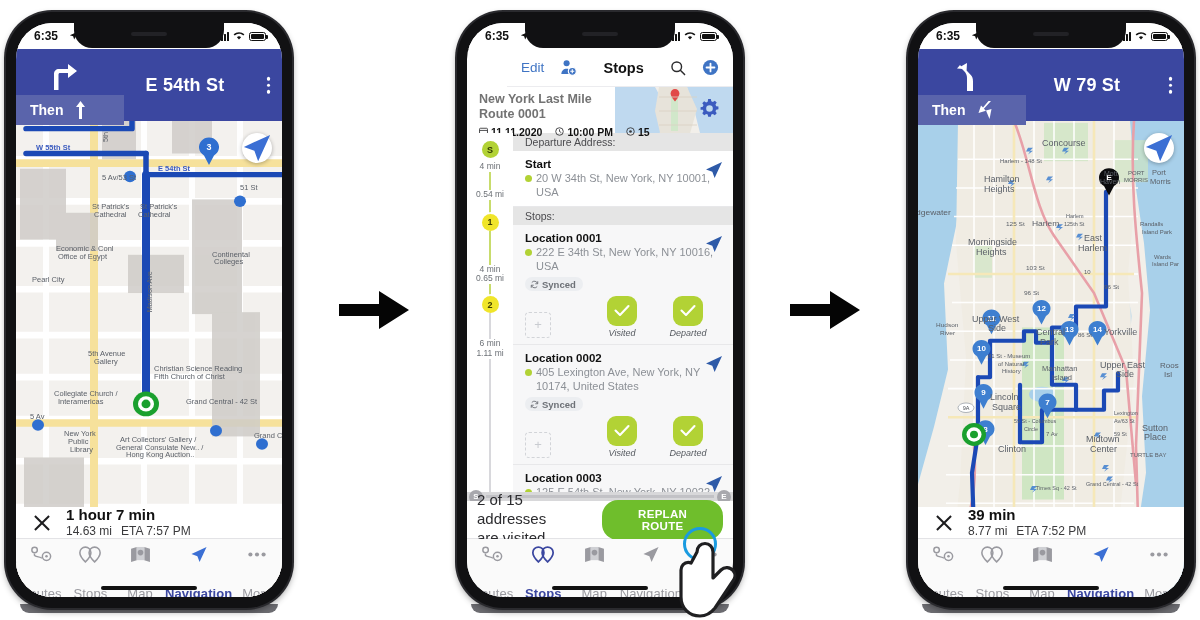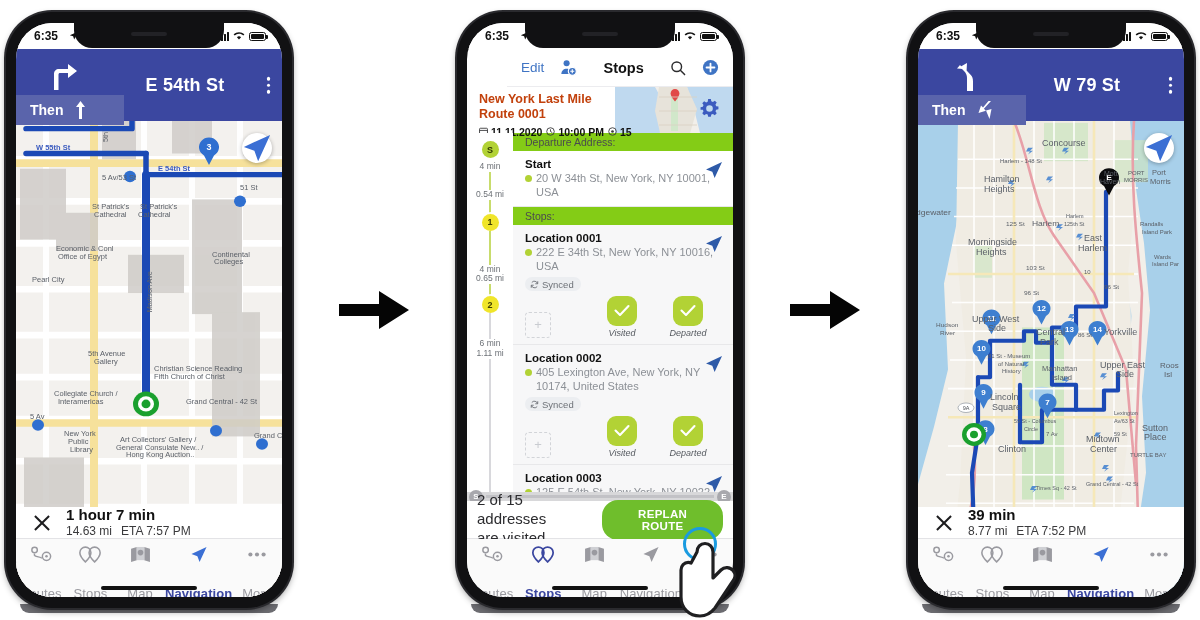--- a/index.html
+++ b/index.html
@@ -100,43 +100,43 @@
   .arrow{ flex:1 1 auto; display:flex; align-items:center; justify-content:center; }
 
   
   .list-head{ height:38px; display:flex; align-items:center; gap:16px; padding:0 14px;
     background:#fff; border-bottom:1px solid #ececef;margin-left:40px; }
   .list-head .edit{ font-size:13.5px; color:#3f74c4; font-weight:500;}
   .list-head .title{ flex:1; text-align:center; font-size:14.5px; font-weight:bold; color:#111; }
   .route-head{ position:relative; height:50px; padding:5px 12px 0; overflow:hidden; background:#fff;}
   .route-head .mini{ position:absolute; right:0; top:0; width:118px; height:100%; opacity:.95;}
   .route-head .gear{ position:absolute; right:14px; top:12px; z-index:3;}
-  .route-head .rname{ font-size:12.5px; font-weight:bold; color:#c2410c; line-height:1.22; position:relative; z-index:2;}
-  .route-meta{ display:flex; gap:4px; align-items:center; margin-top:3px; position:relative; z-index:2;
+  .route-head .rname{ font-size:12.5px; font-weight:bold; color:#737373; line-height:1.22; position:relative; z-index:2;}
+  .route-meta{ display:flex; gap:13px; align-items:center; margin-top:3px; position:relative; z-index:2;
     font-size:10.5px; font-weight:bold; color:#111;}
   .route-meta span{ display:flex; align-items:center; gap:3px;}
   .scroll{ position:absolute; left:0; right:0; top:110px; bottom:96px; background:#fff; overflow:hidden;}
   .rail{ position:absolute; left:0; top:0; bottom:0; width:46px; background:#fff; z-index:3;
     display:flex; flex-direction:column; align-items:center;}
   .rail .leg{ font-size:8.5px; color:#6c7076; text-align:center; line-height:1.15;}
   .pin{ width:17px;height:17px;border-radius:50%; display:flex;align-items:center;justify-content:center;
     font-size:9px; font-weight:bold; color:#3d3d00; box-shadow:0 0 0 2px rgba(255,255,255,.9);}
   .pin.s{ background:#b2d235; color:#2f3a00;}
   .pin.n{ background:#f0e52a;}
   .rail .line{ width:2.5px; background:#c8dc6c; }
   .cards{ margin-left:46px; }
-  .seclabel{ background:#84cc16; color:#4a4a4e; font-size:10.5px; padding:3px 12px; font-weight:500;}
+  .seclabel{ background:#e5e5e5; color:#4a4a4e; font-size:10.5px; padding:3px 12px; font-weight:500;}
   .card{ background:#fff; padding:7px 12px 6px; border-bottom:1px solid #e8e8ea; position:relative;}
   .card.alt{ background:#f7f7f8; }
   .card .nm{ font-size:11.5px; font-weight:bold; color:#111; margin-bottom:1px;}
   .card .addr{ font-size:11px; color:#8c9096; line-height:1.3; padding-left:11px; position:relative;}
   .card .addr::before{ content:""; position:absolute; left:0; top:4px; width:7px;height:7px;border-radius:50%;background:#b2d235;}
   .card .navarrow{ position:absolute; right:10px; top:10px;}
   .synced{ display:inline-flex; align-items:center; gap:3px; background:#eceef1; border-radius:9px;
-    padding:1.5px 7px 1.5px 5px; font-size:9.5px; color:#6d7177; margin-top:4px;}
+    padding:1.5px 7px 1.5px 5px; font-size:9.5px; color:#6d7177; margin-top:4px;font-weight:bold;}
   .actions{ display:flex; align-items:flex-end; gap:0; margin-top:3px;}
   .note{ width:26px;height:26px;border:1.4px dashed #d2d4d8; border-radius:4px; position:relative;
      display:flex;align-items:center;justify-content:center; color:#c9ccd1; font-size:13px; margin-right:auto;}
   .chk{ display:flex; flex-direction:column; align-items:center; gap:2px; width:66px;}
   .chk .box{ width:30px;height:30px;border-radius:9px;background:#b2d235;display:flex;align-items:center;justify-content:center;}
   .chk .cl{ font-size:9px; color:#55595f;font-style:italic;}
   .hscroll{ position:absolute; left:0; right:0; bottom:96px; height:9px; background:#d8d8da; z-index:6;
     display:flex; align-items:center; justify-content:space-between; padding:0 2px;}
   .hscroll .cap{ width:14px;height:14px;border-radius:50%;background:#a8a8ad;color:#fff;font-size:8px;
     display:flex;align-items:center;justify-content:center; font-weight:bold;}

